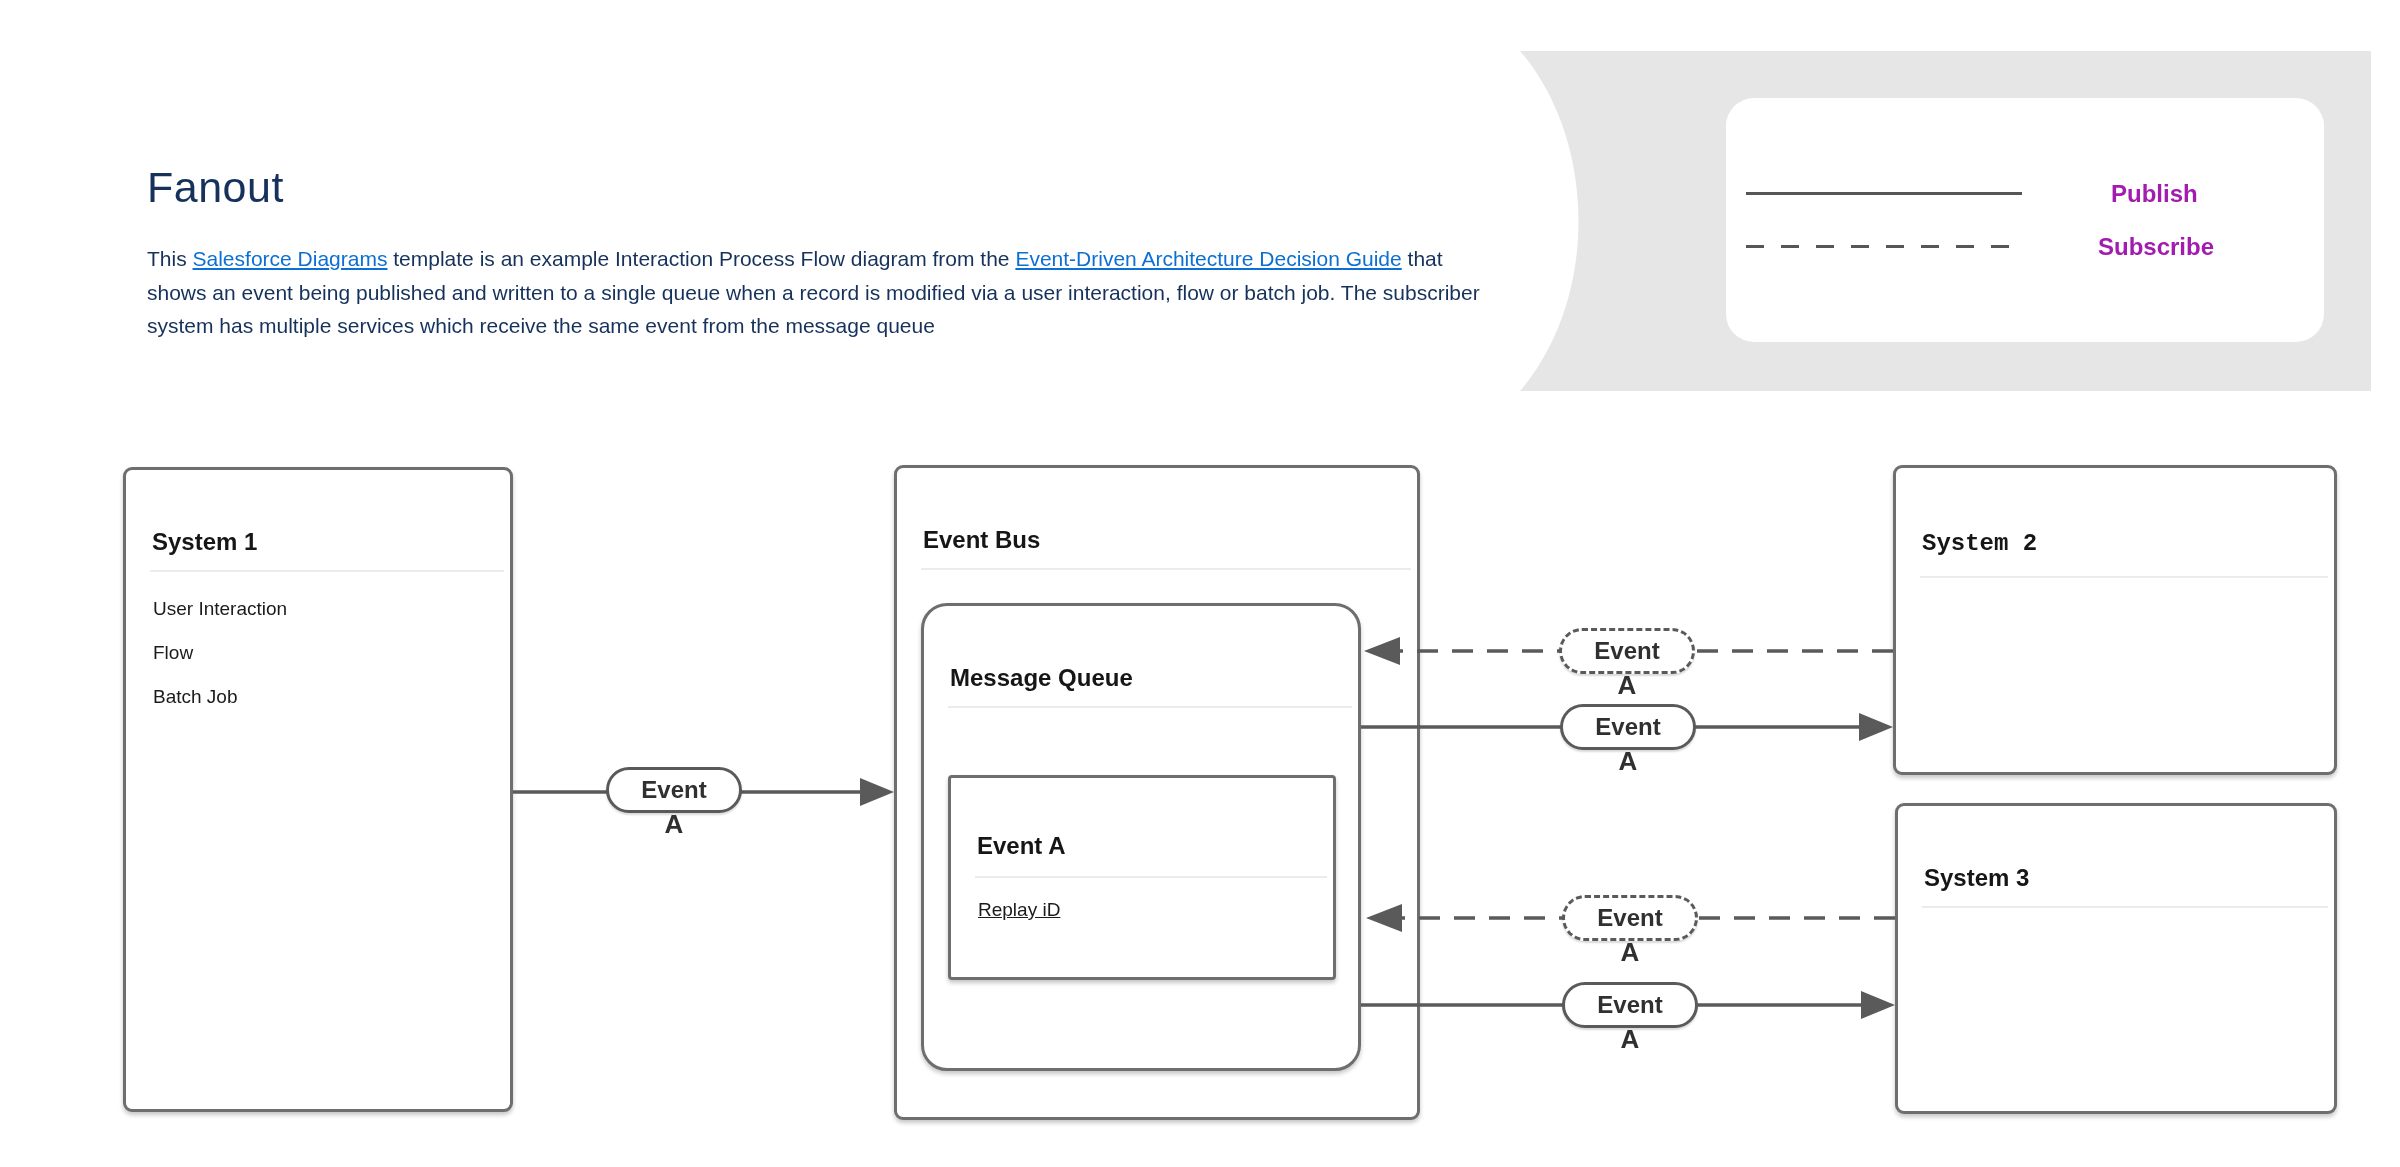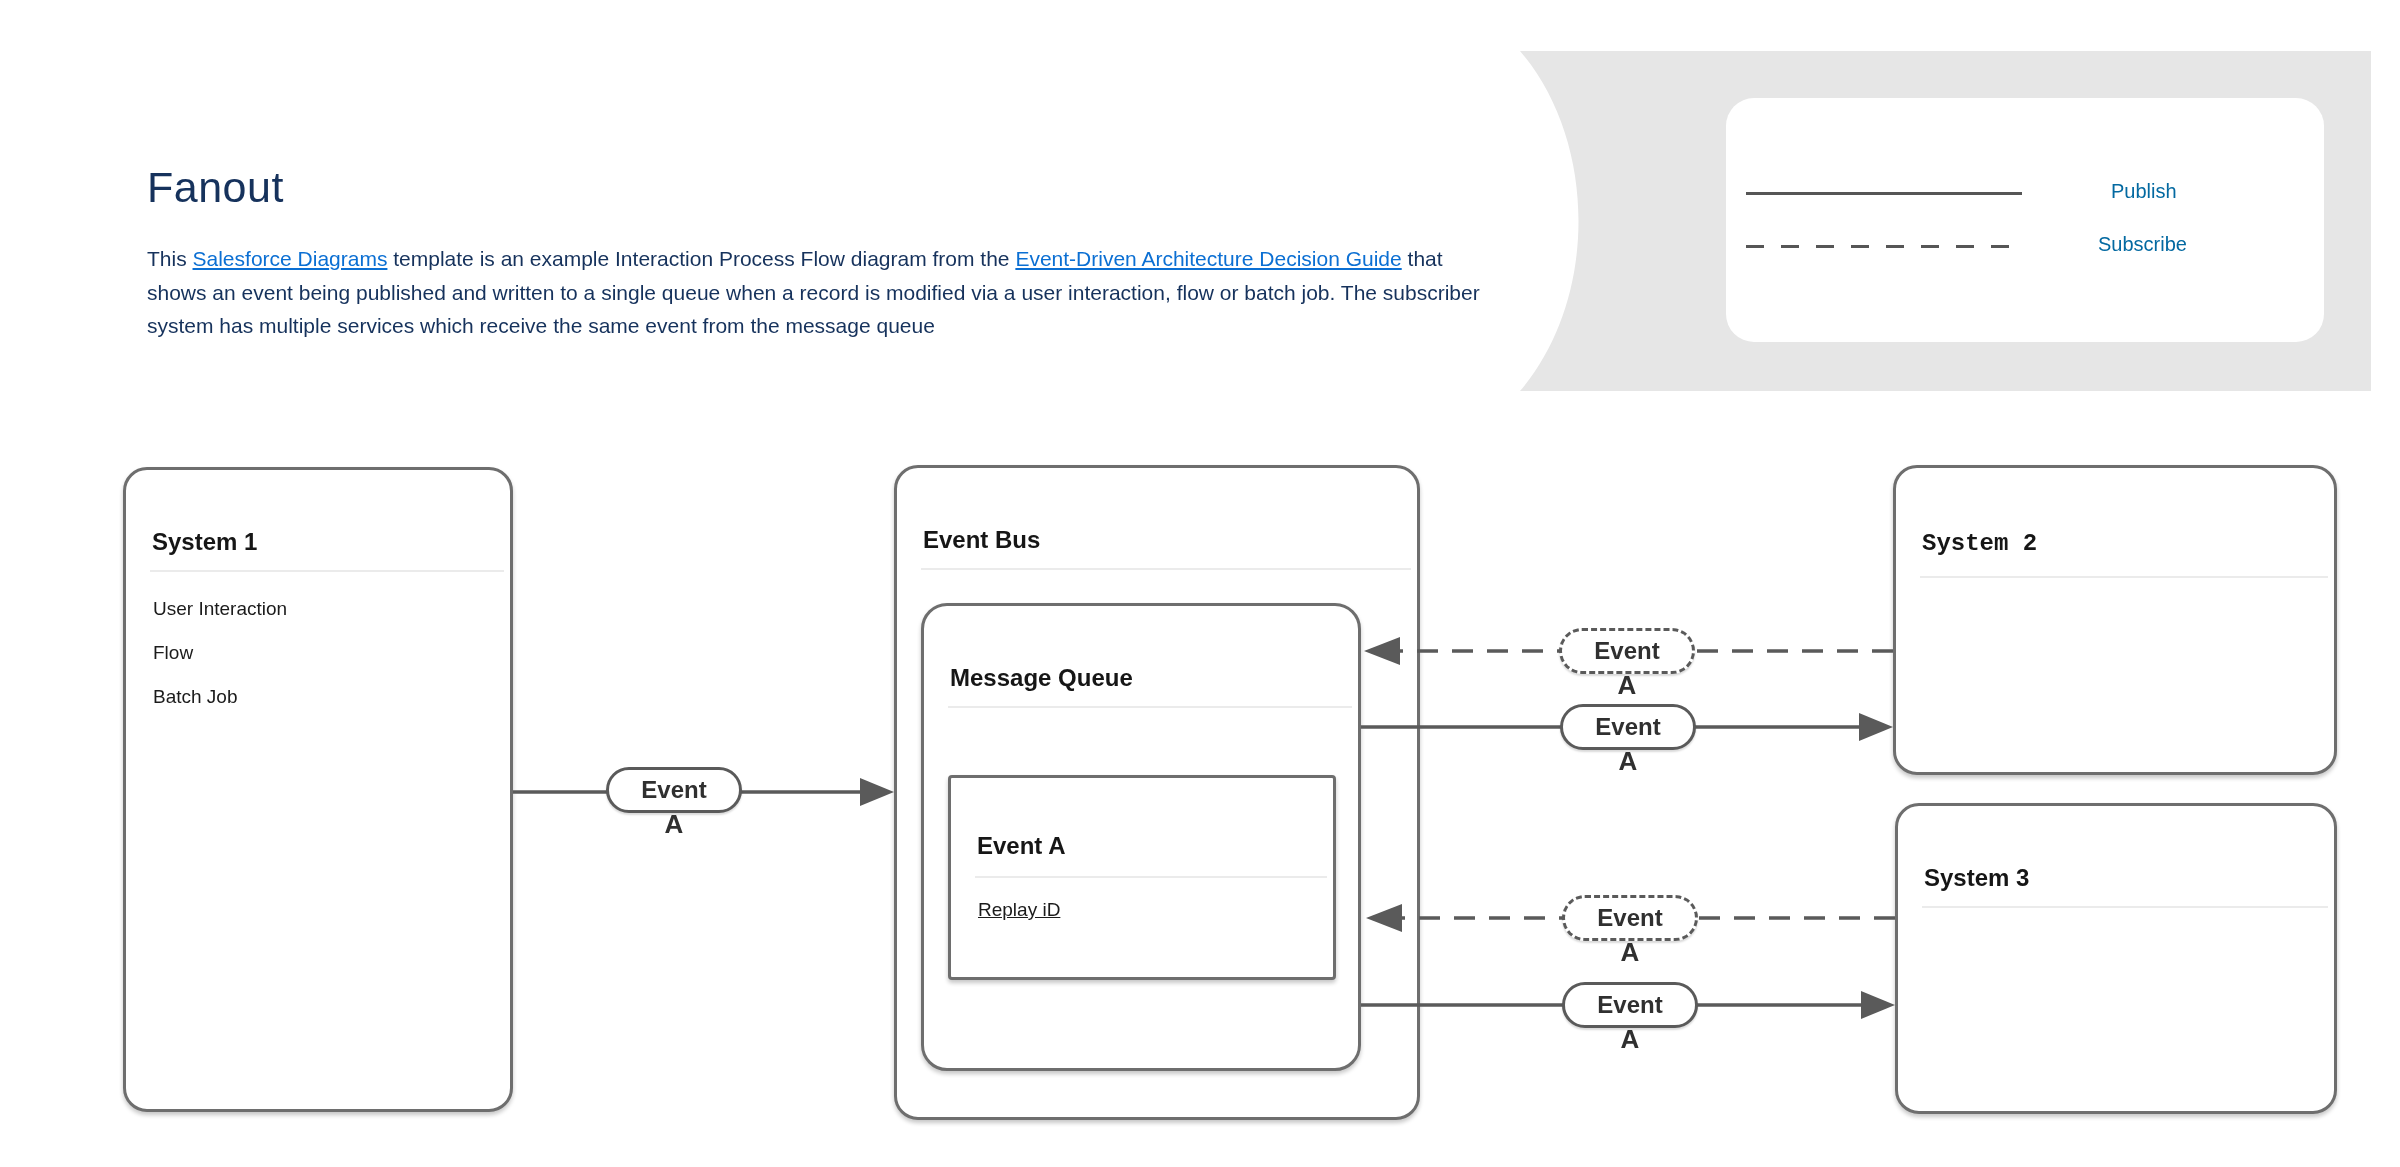--- a/index.html
+++ b/index.html
@@ -23,27 +23,27 @@
     position:absolute;left:1678px;top:98px;width:598px;height:244px;
     background:#ffffff;border-radius:28px;
   }
   .legend-line-solid{
     position:absolute;left:1698px;top:192px;width:276px;height:3px;background:#565656;
   }
   .legend-line-dashed{
     position:absolute;left:1698px;top:245px;width:278px;height:3px;
     background:repeating-linear-gradient(90deg,#565656 0,#565656 18px,transparent 18px,transparent 35px);
   }
-  .legend-label{position:absolute;font-size:20px;color:#0369a1;}
+  .legend-label{position:absolute;font-size:24px;color:#a21caf;font-weight:bold;}
   #legend-label-publish{left:2063px;top:180px;}
   #legend-label-subscribe{left:2050px;top:233px;}
   
   .dbox{
     position:absolute;box-sizing:border-box;background:#ffffff;
-    border:3px solid #6e6e6e;border-radius:24px;
+    border:3px solid #6e6e6e;border-radius:9px;
     box-shadow:0 3px 4px rgba(0,0,0,0.22);z-index:1;
   }
   .dbox .dbox-title{
     position:absolute;left:26px;top:58px;font-size:24px;font-weight:700;color:#161616;
     white-space:nowrap;
   }
   .dbox .dbox-sep{
     position:absolute;left:24px;right:6px;top:100px;height:2px;background:#ebebeb;
   }
   .dbox .dbox-items{

